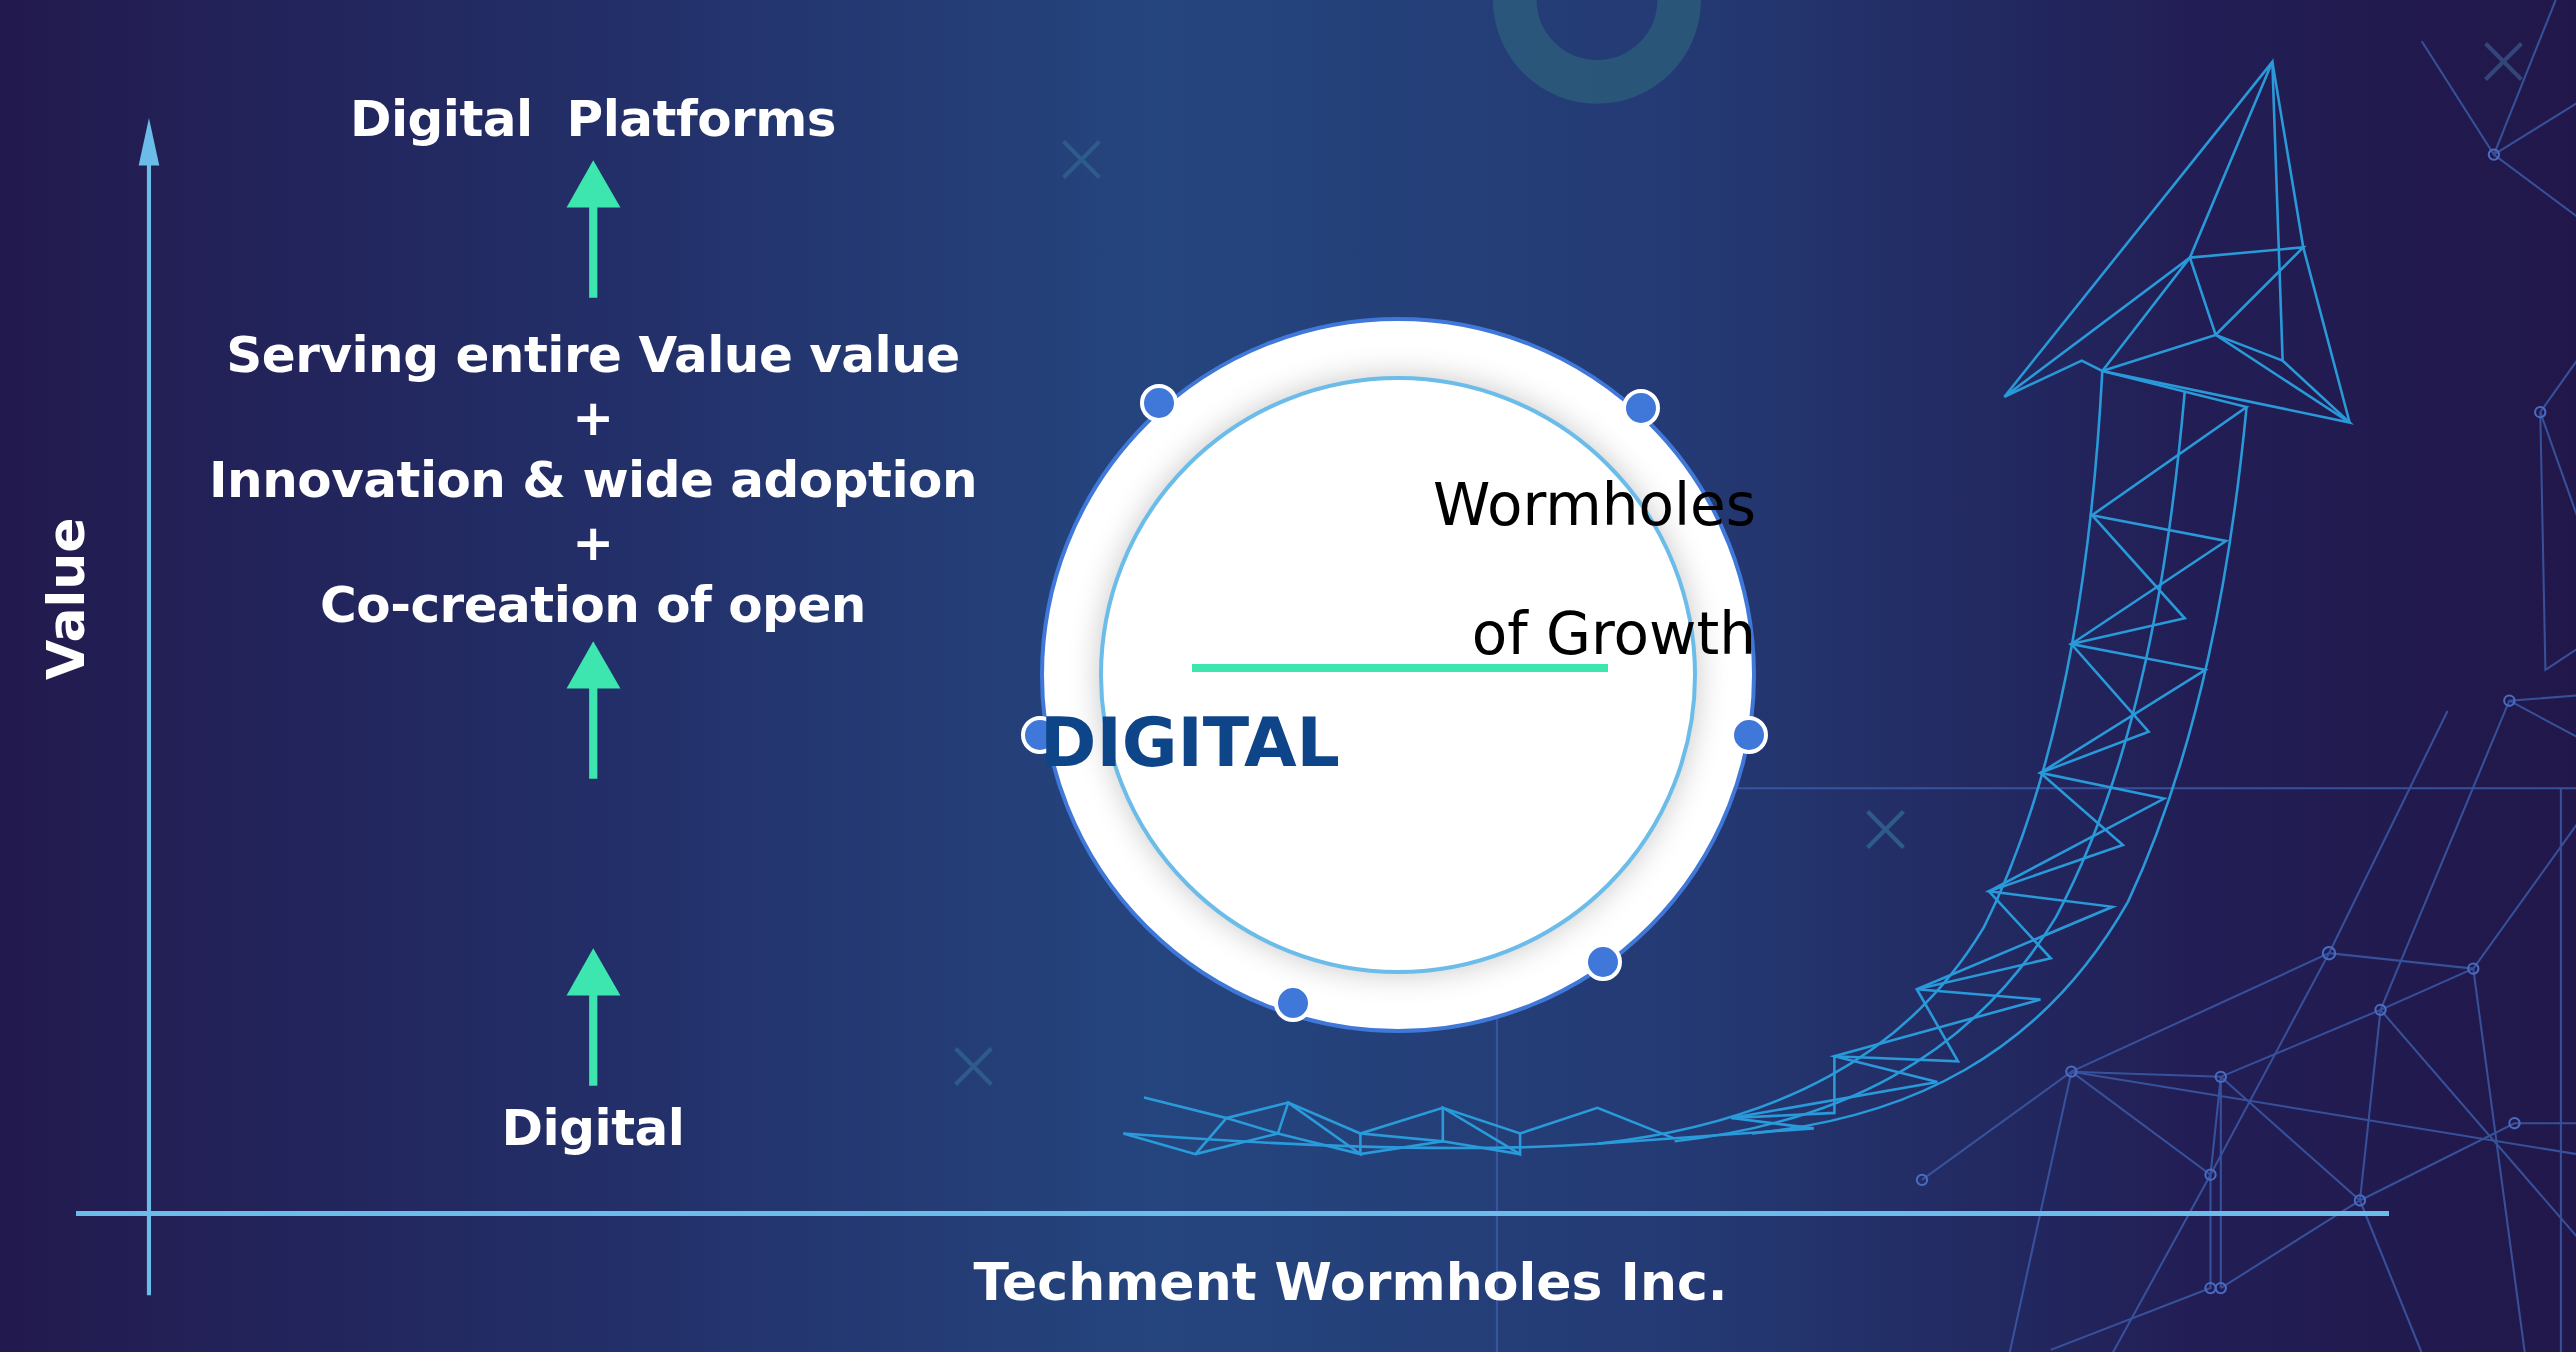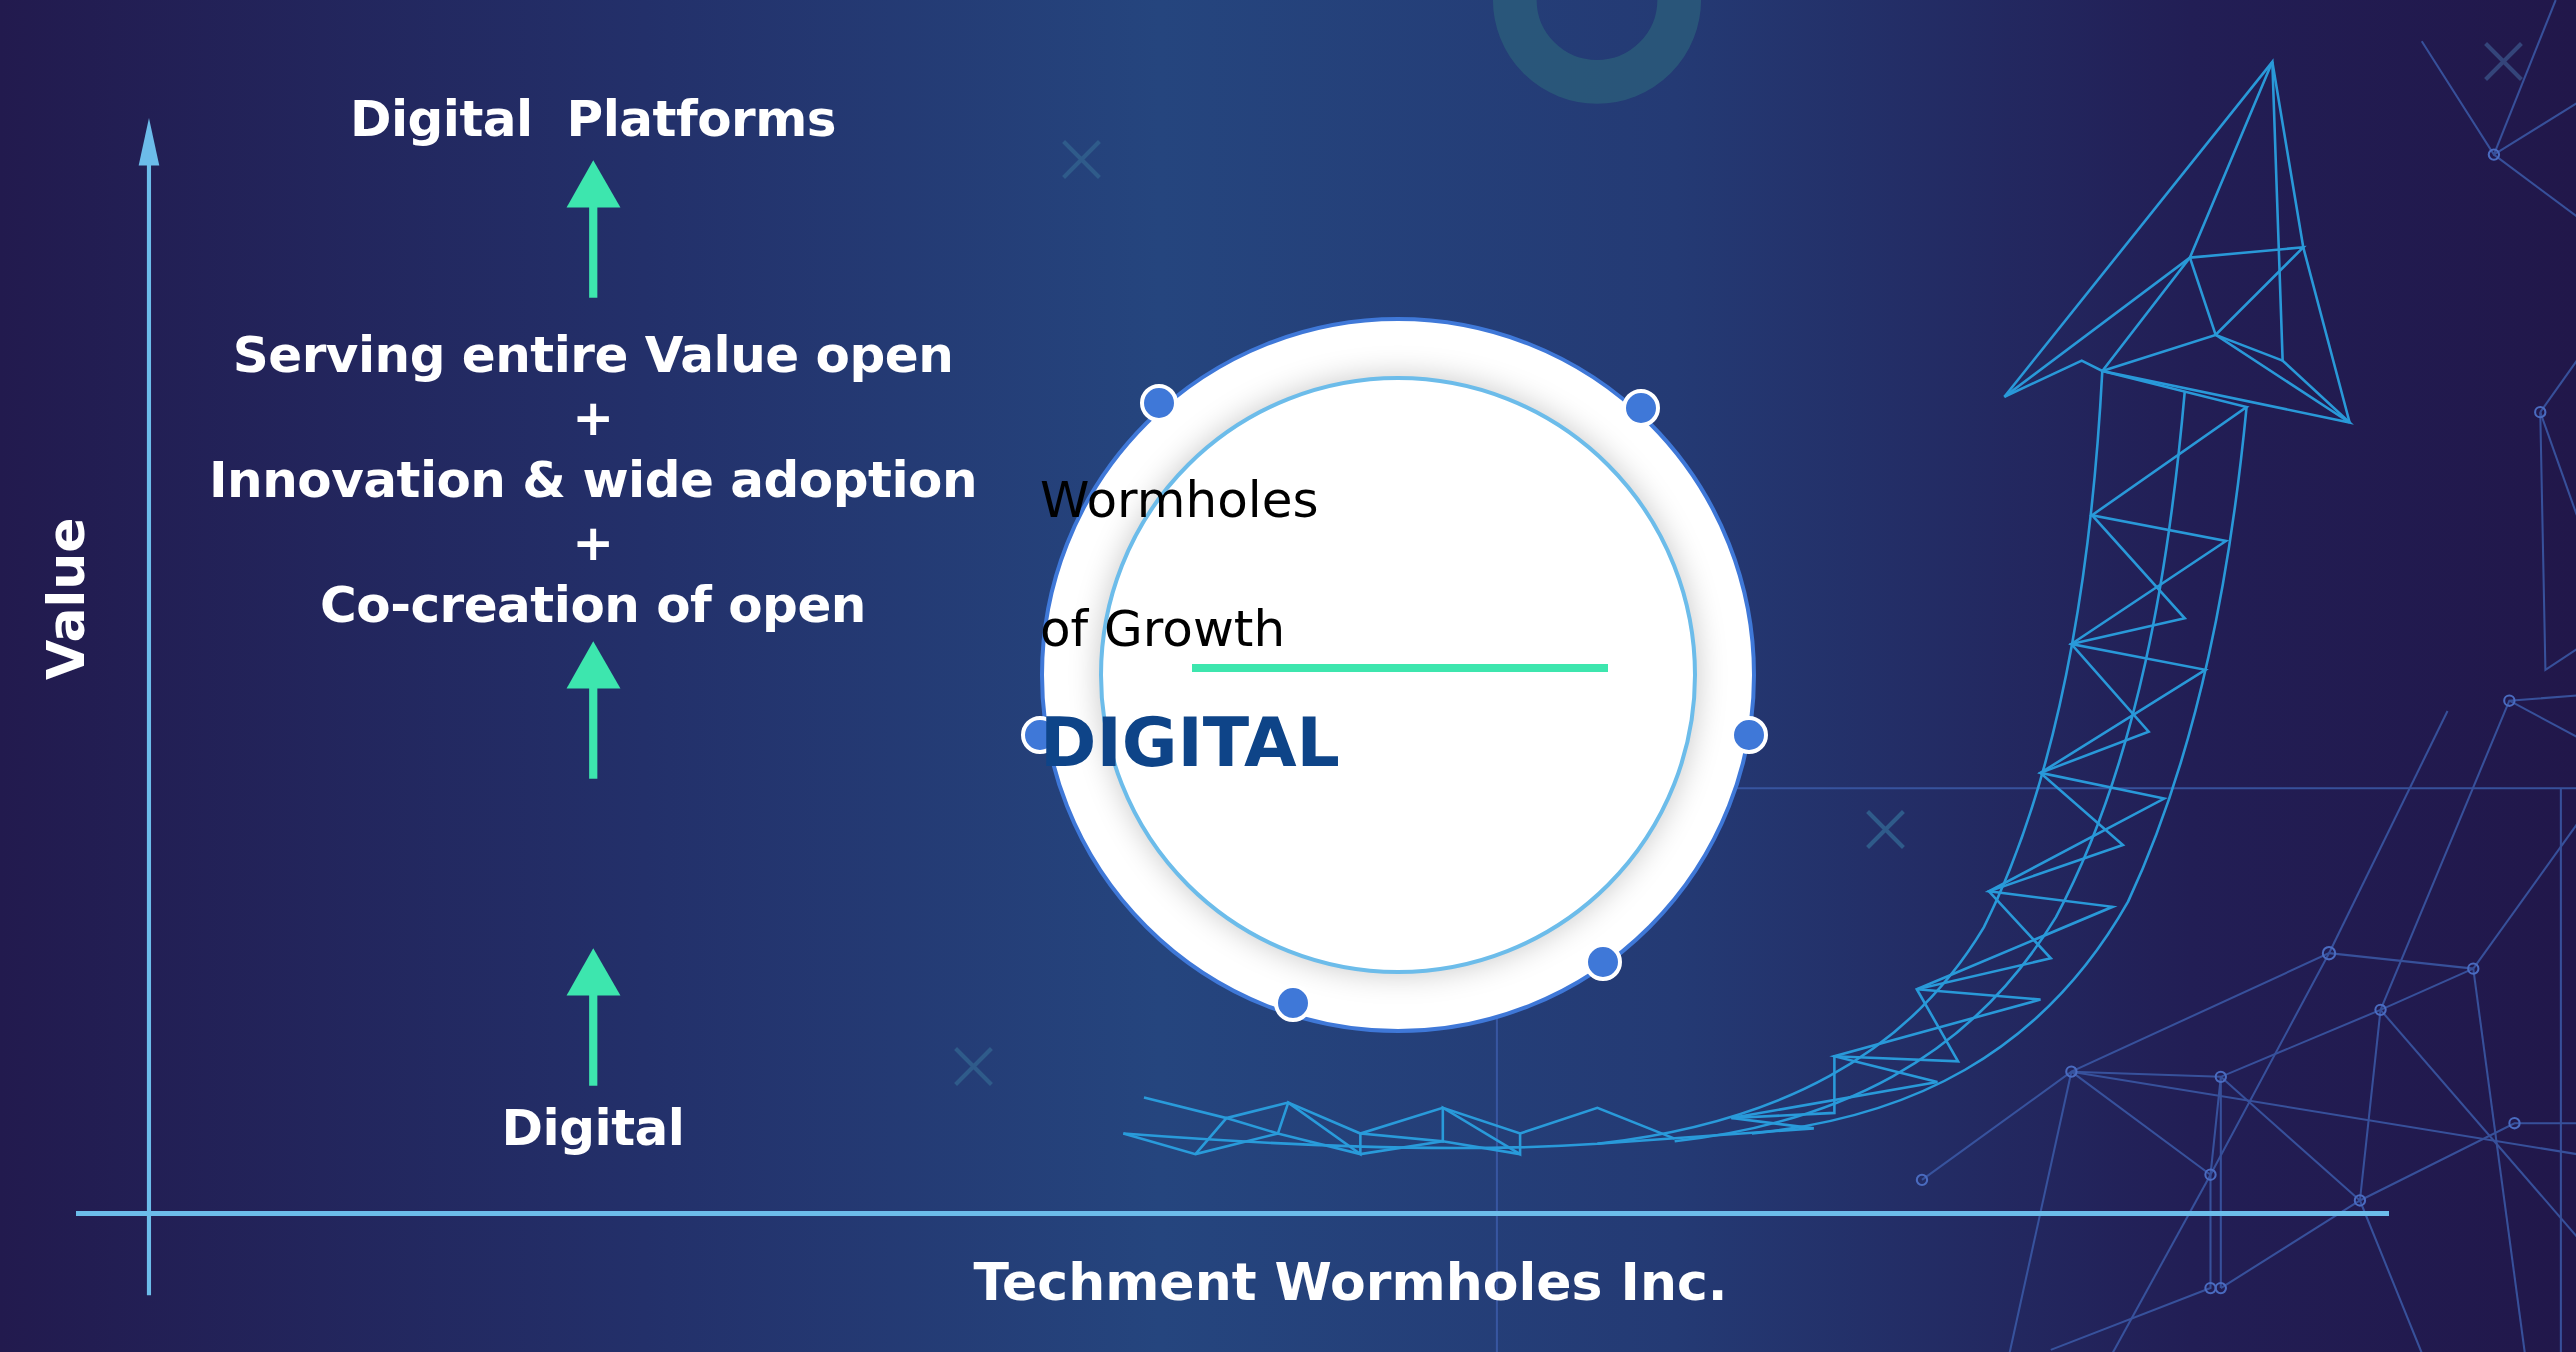--- a/index.html
+++ b/index.html
@@ -14,21 +14,21 @@
   .green-arrow { position:absolute; }
   .y-label { position:absolute; left:36px; top:680px; transform:rotate(-90deg); transform-origin:left top;
              color:#fff; font-weight:bold; font-size:52px; font-family:"DejaVu Sans", sans-serif; }
   .footer { left:0; width:2391px; top:1252px; font-size:52px; }
   #circle-wrap { position:absolute; left:1040px; top:317px; width:716px; height:716px; }
   .outer-ring { position:absolute; inset:0; border-radius:50%; background:#ffffff; border:4.6px solid #3f78d8; box-sizing:border-box; }
   .inner-disc { position:absolute; left:59px; top:59px; width:598px; height:598px; border-radius:50%;
                 background:#ffffff; border:4.6px solid #6cbcea; box-sizing:border-box;
                 box-shadow: 0 0 31px rgba(0,0,0,0.22); }
   .dot { position:absolute; width:30px; height:30px; border-radius:50%; background:#3f78d8; border:4.6px solid #ffffff; box-sizing:content-box; }
-  .c-title { position:absolute; left:0; width:716px; text-align:left; color:#000; font-size:50px; line-height:1.15; font-family:"DejaVu Sans", sans-serif; }
+  .c-title { position:absolute; left:0; width:716px; text-align:right; color:#000; font-size:58px; line-height:1.15; font-family:"DejaVu Sans", sans-serif; }
   .c-sub { position:absolute; left:0; width:716px; text-align:left; color:#0e4488; font-weight:bold; font-size:68px; line-height:1.18; font-family:"DejaVu Sans", sans-serif; }
   .c-divider { position:absolute; left:152px; top:347px; width:416px; height:8.2px; background:#3de6ae; }
   svg { position:absolute; }
 </style>
 </head>
 <body>
 
 <div id="stage">
 
   <svg style="left:1489px;top:-62px;" width="216" height="185" viewBox="0 0 420 360">
@@ -128,21 +128,21 @@
   <div class="y-label">Value</div>
 
   <div class="abs center-text step" style="top:88px;white-space:pre;">Digital  Platforms</div>
 
   <svg class="green-arrow" style="left:564px;top:160px;" width="59" height="139" viewBox="0 0 115 270">
     <polygon points="57,0 5,92 110,92" fill="#3de6ae"></polygon>
     <rect x="49" y="90" width="16" height="178" fill="#3de6ae"></rect>
   </svg>
 
   <div class="abs center-text step" style="top:324px;">
-    <div>Serving entire Value open</div>
+    <div>Serving entire Value value</div>
     <div>+</div>
     <div>Innovation &amp; wide adoption</div>
     <div>+</div>
     <div>Co-creation of open</div>
   </div>
 
   <svg class="green-arrow" style="left:564px;top:641px;" width="59" height="139" viewBox="0 0 115 270">
     <polygon points="57,0 5,92 110,92" fill="#3de6ae"></polygon>
     <rect x="49" y="90" width="16" height="178" fill="#3de6ae"></rect>
   </svg>

